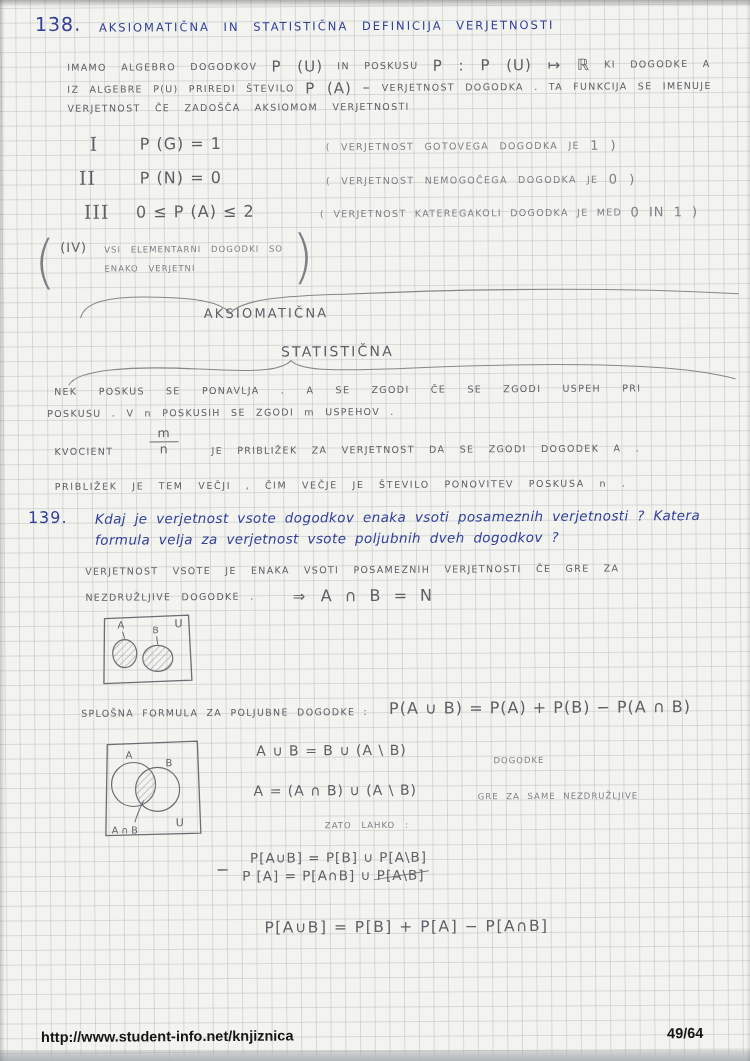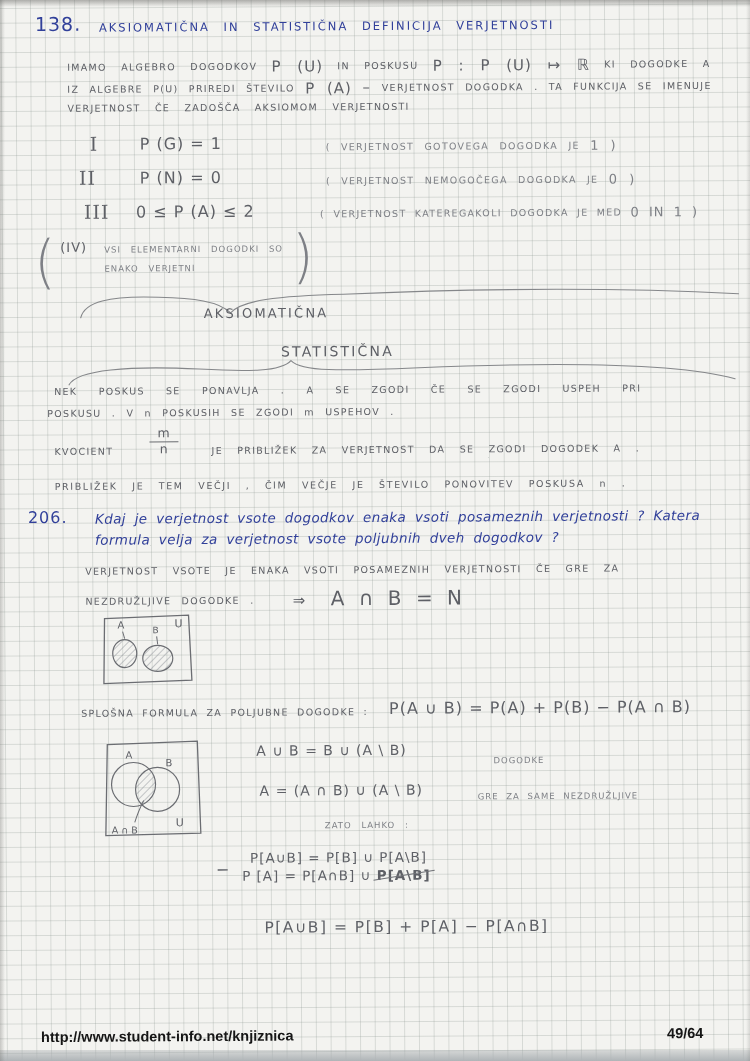--- a/index.html
+++ b/index.html
@@ -29,21 +29,21 @@
   .ws-md{word-spacing:10px;}
   .ws-lg{word-spacing:17px;}
   .inline-math{font-size:15px;letter-spacing:1px;vertical-align:-2px;}
   .numeral{font-family:"DejaVu Serif",serif;font-size:19px;letter-spacing:1px;}
   .bigparen{font-size:54px;font-weight:300;transform:scaleY(1.08);transform-origin:top left;}
   .cursive{font-style:italic;font-size:13.5px;letter-spacing:0.4px;word-spacing:4px;}
   .note-tail{font-size:13px;letter-spacing:1px;vertical-align:-1px;}
   .frac{display:inline-flex;flex-direction:column;align-items:center;font-size:12.5px;
         letter-spacing:1px;line-height:1.15;}
   .frac .num{border-bottom:1.3px solid #6a6c70;padding:0 8px 1px;}
-  .struck{position:relative;display:inline-block;font-weight:bold;}
+  .struck{position:relative;display:inline-block;}
   .struck::after{content:"";position:absolute;left:-4px;right:-4px;top:52%;
                  border-top:1.5px solid #6f7176;transform:rotate(-9deg);}
   .footer-text{font-family:"Liberation Sans","DejaVu Sans",sans-serif;font-weight:700;
                font-size:14.5px;color:#161616;letter-spacing:0;}
   .edge-top{position:absolute;left:0;top:0;width:750px;height:7px;
             background:linear-gradient(to bottom, rgba(105,105,102,0.5), rgba(105,105,102,0));z-index:5;}
   .edge-bottom{position:absolute;left:0;top:1050px;width:750px;height:11px;
                background:linear-gradient(to bottom, rgba(160,166,169,0.35), #afb4b7);z-index:5;}
   .edge-left{position:absolute;left:0;top:0;width:5px;height:1061px;
              background:linear-gradient(to right, rgba(115,115,112,0.35), rgba(115,115,112,0));z-index:5;}
@@ -113,29 +113,29 @@
 
       <div class="abs pencil small" style="left:55px;top:444px">KVOCIENT</div>
       <div class="abs pencil frac" style="left:150px;top:425px">
         <span class="num">m</span>
         <span class="den">n</span>
       </div>
       <div class="abs pencil small ws-md" style="left:212px;top:444px">JE PRIBLIŽEK ZA VERJETNOST DA SE ZGODI DOGODEK A .</div>
 
       <div class="abs pencil small ws-md" style="left:55px;top:479px;letter-spacing:1.6px">PRIBLIŽEK JE TEM VEČJI , ČIM VEČJE JE ŠTEVILO PONOVITEV POSKUSA n .</div>
 
-      <div class="abs ink" style="left:28px;top:506px;font-size:16px;letter-spacing:1px">206.</div>
+      <div class="abs ink" style="left:28px;top:506px;font-size:16px;letter-spacing:1px">139.</div>
       <div class="abs ink cursive" style="left:95px;top:509px">Kdaj je verjetnost vsote dogodkov enaka vsoti posameznih verjetnosti ?  Katera</div>
       <div class="abs ink cursive" style="left:95px;top:530px">formula velja za verjetnost vsote poljubnih dveh dogodkov ?</div>
 
       <div class="abs pencil small ws-md" style="left:85px;top:564px">VERJETNOST VSOTE JE ENAKA VSOTI POSAMEZNIH VERJETNOSTI ČE GRE ZA</div>
       <div class="abs pencil small ws-sm" style="left:85px;top:586px">
         <span>NEZDRUŽLJIVE DOGODKE .</span>
         <span class="inline-math" style="margin-left:28px">⇒</span>
-        <span class="inline-math" style="margin-left:14px;font-size:20px">A ∩ B = N</span>
+        <span class="inline-math" style="margin-left:4px;font-size:16px">A ∩ B = N</span>
       </div>
 
       <svg class="abs" style="left:100px;top:611px" width="96" height="74" viewBox="0 0 96 74">
         <defs>
           <pattern id="h1" width="5" height="5" patternUnits="userSpaceOnUse" patternTransform="rotate(45)">
             <line x1="0" y1="0" x2="0" y2="5" stroke="#90939a" stroke-width="1"></line>
           </pattern>
         </defs>
         <path d="M4 6 L88 3 L91 68 L3 71 Z" fill="none" stroke="#6b6d72" stroke-width="1.3"></path>
         <ellipse cx="24" cy="41" rx="12" ry="14" fill="url(#h1)" stroke="#6b6d72" stroke-width="1.2"></ellipse>
@@ -164,21 +164,21 @@
         <circle cx="32" cy="48" r="22" fill="none" stroke="#6b6d72" stroke-width="1.2"></circle>
         <circle cx="56" cy="53" r="22" fill="none" stroke="#6b6d72" stroke-width="1.2"></circle>
         <path d="M42 64 Q 36 76 33 86" fill="none" stroke="#6b6d72" stroke-width="1"></path>
         <text x="24" y="22" font-size="10" fill="#5e6066">A</text>
         <text x="64" y="30" font-size="10" fill="#5e6066">B</text>
         <text x="10" y="97" font-size="9.5" fill="#5e6066">A ∩ B</text>
         <text x="74" y="90" font-size="11" fill="#5e6066">U</text>
       </svg>
 
       <div class="abs pencil math-md" style="left:255px;top:742px">A ∪ B =  B ∪ (A \ B)</div>
-      <div class="abs pencil math-md" style="left:258px;top:782px">A =  (A ∩ B) ∪ (A \ B)</div>
+      <div class="abs pencil math-md" style="left:252px;top:782px">A =  (A ∩ B) ∪ (A \ B)</div>
       <div class="abs pencil-light tiny ws-xs" style="left:476px;top:792px">GRE ZA SAME NEZDRUŽLJIVE</div>
       <div class="abs pencil-light tiny ws-xs" style="left:492px;top:756px">DOGODKE</div>
       <div class="abs pencil-light tiny ws-sm" style="left:323px;top:820px">ZATO LAHKO :</div>
 
       <div class="abs pencil math" style="left:214px;top:859px">−</div>
       <div class="abs pencil math-sm" style="left:248px;top:849px">P[A∪B] =   P[B]  ∪  P[A\B]</div>
       <div class="abs pencil math-sm" style="left:240px;top:867px">
         <span>P [A] =   P[A∩B]  ∪  </span><span class="struck">P[A\B]</span>
       </div>
 

